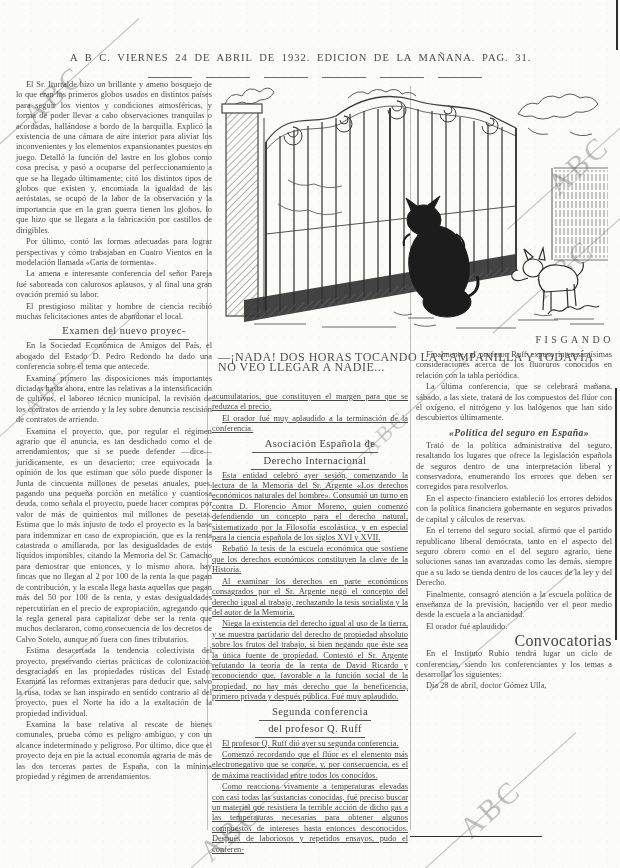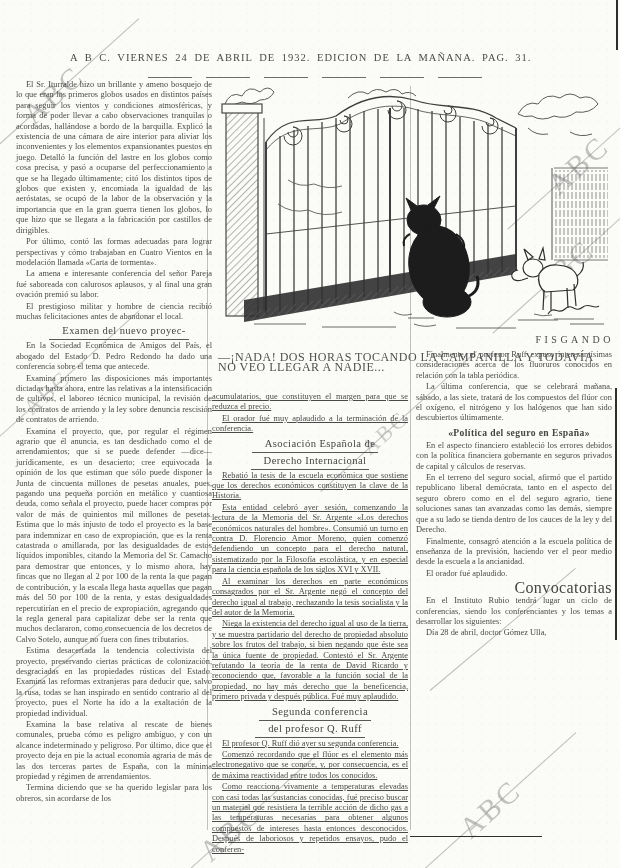--- a/index.html
+++ b/index.html
@@ -32,21 +32,21 @@
   .col-left{left:4px;top:80px;height:786px;margin-left:12px;}
   .col-mid{left:212px;top:392px;height:476px;overflow:hidden;text-decoration:underline;}
   .col-right{left:416px;top:350px;height:516px;overflow:hidden;}
   .divider{position:absolute;width:1px;background:rgba(120,120,120,.45);}
   .div-a{left:207px;top:82px;height:748px;}
   .div-b{left:410px;top:86px;height:744px;}
   
   .sec-head{text-align:center;margin:7px 0 5px 0;font-size:10.6px;line-height:15px;
     letter-spacing:.4px;color:#424242;text-indent:0;}
   .sec-head .hl{display:inline-block;border-bottom:1px solid #555;padding:0 3px 1px 3px;}
-  .sec-head-bold{font-weight:bold;font-size:9.6px;}
+  .sec-head-bold{font-weight:bold;font-size:9.6px;font-style:italic;}
   .sec-head-right{text-align:right;margin:8px 2px 4px 0;font-size:16px;
     border:0;color:#424242;text-indent:0;}
   
   .illus{position:absolute;left:218px;top:84px;width:396px;height:248px;}
   .cap-title{position:absolute;left:214px;top:334px;width:400px;text-align:right;
     font-size:10px;letter-spacing:3.5px;color:#4a4a4a;filter:blur(.25px);}
   .cap-text{position:absolute;left:218px;top:352px;width:392px;
     font-size:12px;line-height:10px;letter-spacing:.5px;color:#4f4f4f;
     text-transform:uppercase;filter:blur(.25px);}
   
@@ -202,49 +202,49 @@
     <p>La amena e interesante conferencia del señor Pareja fué saboreada con calurosos aplausos, y al final una gran ovación premió su labor.</p>
     <p>El prestigioso militar y hombre de ciencia recibió muchas felicitaciones antes de abandonar el local.</p>
     <p class="sec-head">
       <span class="hl">Examen del nuevo proyec-</span><br>
     </p>
     <p>En la Sociedad Económica de Amigos del País, el abogado del Estado D. Pedro Redondo ha dado una conferencia sobre el tema que antecede.</p>
     <p>Examina primero las disposiciones más importantes dictadas hasta ahora, entre las relativas a la intensificación de cultivos, el laboreo técnico municipal, la revisión de los contratos de arriendo y la ley sobre denuncia rescisión de contratos de arriendo.</p>
     <p>Examina el proyecto, que, por regular el régimen agrario que él anuncia, es tan desdichado como el de arrendamientos; que si se puede defender —dice— jurídicamente, es un desacierto; cree equivocada la opinión de los que estiman que sólo puede disponer la Junta de cincuenta millones de pesetas anuales, pues, pagando una pequeña porción en metálico y cuantiosa deuda, como señala el proyecto, puede hacer compras por valor de más de quinientos mil millones de pesetas. Estima que lo más injusto de todo el proyecto es la base para indemnizar en caso de expropiación, que es la renta catastrada o amillarada, por las desigualdades de estos líquidos imponibles, citando la Memoria del Sr. Camacho para demostrar que entonces, y lo mismo ahora, hay fincas que no llegan al 2 por 100 de la renta la que pagan de contribución, y la escala llega hasta aquellas que pagan más del 50 por 100 de la renta, y estas desigualdades repercutirían en el precio de expropiación, agregando que la regla general para capitalizar debe ser la renta que muchos declararon, como consecuencia de los decretos de Calvo Sotelo, aunque no fuera con fines tributarios.</p>
     <p>Estima desacertada la tendencia colectivista del proyecto, preservando ciertas prácticas de colonización, desgraciadas en las propiedades rústicas del Estado. Examina las reformas extranjeras para deducir que, salvo la rusa, todas se han inspirado en sentido contrario al del proyecto, pues el Norte ha ido a la exaltación de la propiedad individual.</p>
     <p>Examina la base relativa al rescate de bienes comunales, prueba cómo es peligro ambiguo, y con un alcance indeterminado y peligroso. Por último, dice que el proyecto deja en pie la actual economía agraria de más de las dos terceras partes de España, con la mínima propiedad y régimen de arrendamientos.</p>
-    <p>Termina diciendo que se ha querido legislar para los obreros, sin acordarse de los</p>
   </div>
 
   <div class="col col-mid">
     <p class="noindent">acumulatarios, que constituyen el margen para que se reduzca el precio.</p>
     <p>El orador fué muy aplaudido a la terminación de la conferencia.</p>
     <p class="sec-head">
       <span class="hl">Asociación Española de</span><br>
       <span class="hl">Derecho Internacional</span>
     </p>
+    <p>Esta entidad celebró ayer sesión, comenzando la lectura de la Memoria del Sr. Argente «Los derechos económicos naturales del hombre». Consumió un turno en contra D. Florencio Amor Moreno, quien comenzó defendiendo un concepto para el derecho natural, sistematizado por la Filosofía escolástica, y en especial para la ciencia española de los siglos XVI y XVII.</p>
     <p>Rebatió la tesis de la escuela económica que sostiene que los derechos económicos constituyen la clave de la Historia.</p>
-    <p>Esta entidad celebró ayer sesión, comenzando la lectura de la Memoria del Sr. Argente «Los derechos económicos naturales del hombre». Consumió un turno en contra D. Florencio Amor Moreno, quien comenzó defendiendo un concepto para el derecho natural, sistematizado por la Filosofía escolástica, y en especial para la ciencia española de los siglos XVI y XVII.</p>
     <p>Al examinar los derechos en parte económicos consagrados por el Sr. Argente negó el concepto del derecho igual al trabajo, rechazando la tesis socialista y la del autor de la Memoria.</p>
     <p>Niega la existencia del derecho igual al uso de la tierra, y se muestra partidario del derecho de propiedad absoluto sobre los frutos del trabajo, si bien negando que éste sea la única fuente de propiedad. Contestó el Sr. Argente refutando la teoría de la renta de David Ricardo y reconociendo que, favorable a la función social de la propiedad, no hay más derecho que la beneficencia, primero privada y después pública. Fué muy aplaudido.</p>
     <p class="sec-head">
       <span class="hl">Segunda conferencia</span><br>
       <span class="hl">del profesor Q. Ruff</span>
     </p>
     <p>El profesor Q. Ruff dió ayer su segunda conferencia.</p>
     <p>Comenzó recordando que el flúor es el elemento más electronegativo que se conoce, y, por consecuencia, es el de máxima reactividad entre todos los conocidos.</p>
     <p>Como reacciona vivamente a temperaturas elevadas con casi todas las sustancias conocidas, fué preciso buscar un material que resistiera la terrible acción de dicho gas a las temperaturas necesarias para obtener algunos compuestos de intereses hasta entonces desconocidos. Después de laboriosos y repetidos ensayos, pudo el conferen-</p>
   </div>
 
   <div class="col col-right">
     <p>Finalmente, el profesor Ruff expuso interesantísimas consideraciones acerca de los fluoruros conocidos en relación con la tabla periódica.</p>
     <p>La última conferencia, que se celebrará mañana, sábado, a las siete, tratará de los compuestos del flúor con el oxígeno, el nitrógeno y los halógenos que han sido descubiertos últimamente.</p>
     <p class="sec-head sec-head-bold">
       <span>«Política del seguro en España»</span>
     </p>
+    <p>Trató de la política administrativa del seguro, resaltando los lugares que ofrece la legislación española de seguros dentro de una interpretación liberal y conservadora, enumerando los errores que deben ser corregidos para resolverlos.</p>
     <p>En el aspecto financiero estableció los errores debidos con la política financiera gobernante en seguros privados de capital y cálculos de reservas.</p>
     <p>En el terreno del seguro social, afirmó que el partido republicano liberal demócrata, tanto en el aspecto del seguro obrero como en el del seguro agrario, tiene soluciones sanas tan avanzadas como las demás, siempre que a su lado se tienda dentro de los cauces de la ley y del Derecho.</p>
     <p>Finalmente, consagró atención a la escuela política de enseñanza de la previsión, haciendo ver el peor medio desde la escuela a la ancianidad.</p>
     <p>El orador fué aplaudido.</p>
     <p class="sec-head sec-head-right">
       <span>Convocatorias</span>
     </p>
     <p>En el Instituto Rubio tendrá lugar un ciclo de conferencias, siendo los conferenciantes y los temas a desarrollar los siguientes:</p>
     <p>Día 28 de abril, doctor Gómez Ulla,</p>
   </div>

